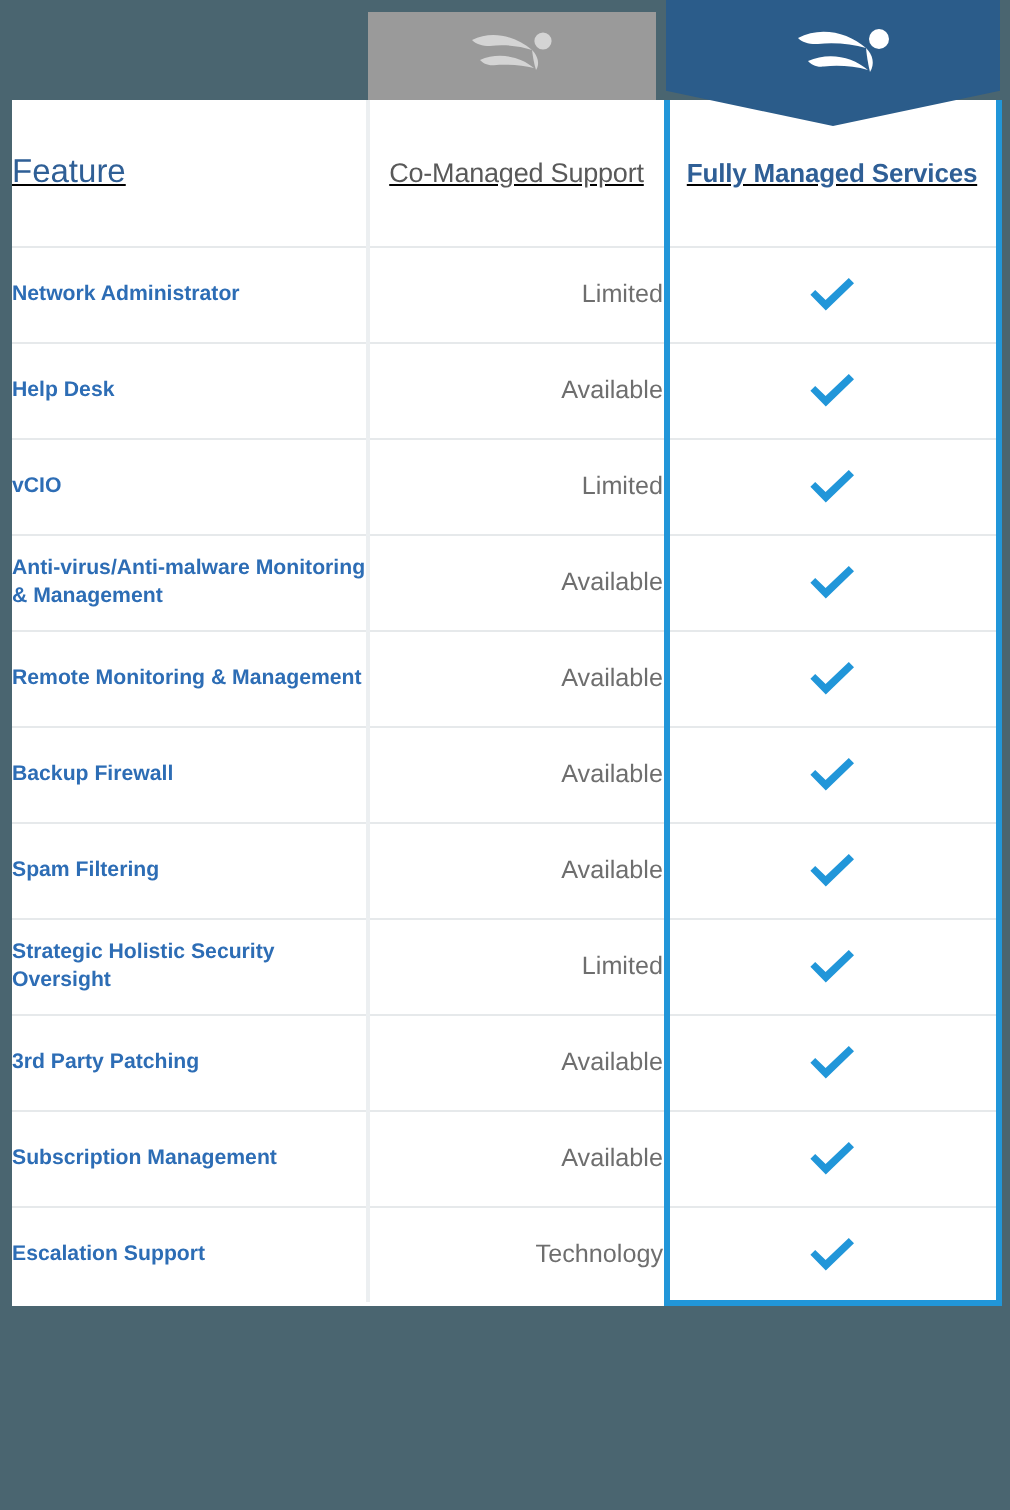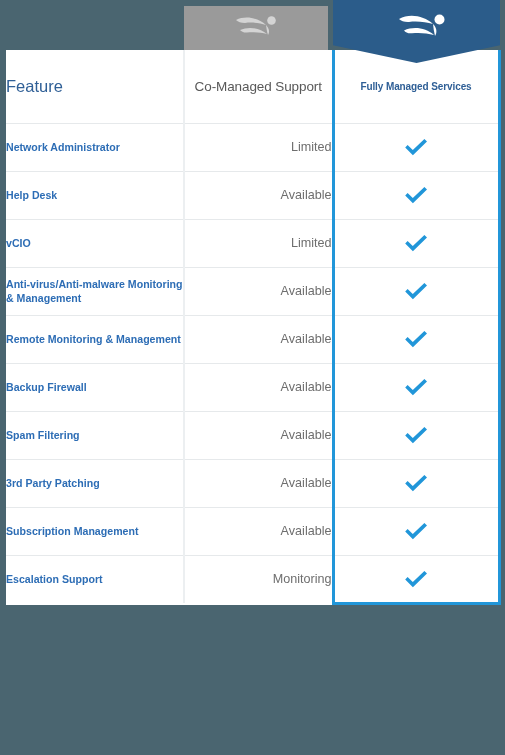--- a/index.html
+++ b/index.html
@@ -61,38 +61,38 @@
     margin: 0;
     vertical-align: middle;
     background: #ffffff;
   }
 
   col.c-feature { width: 178px; }
   col.c-co      { width: 149px; }
   col.c-full    { width: 166px; }
 
   
-  tr.head-row { height: 73px; }
+  tr.head-row { height: 73px; text-decoration: underline; }
   .th-feature {
     font-size: 16.5px;
     color: #2f5f96;
     font-weight: 400;
     text-align: left;
     padding-left: 20px;
     border-right: 2px solid #eceff1;
   }
   .th-co {
     font-size: 13.5px;
     color: #595959;
     font-weight: 400;
     text-align: center;
     letter-spacing: -0.1px;
   }
   .th-full {
-    font-size: 10px;
+    font-size: 13px;
     color: #2f5f96;
     font-weight: 700;
     text-align: center;
     letter-spacing: -0.1px;
     border-left: 3px solid #2196d9;
     border-right: 3px solid #2196d9;
   }
 
   
   tr.data-row { height: 48px; padding-left: 17px; }
@@ -263,20 +263,29 @@
     <td class="cell-feature">Spam Filtering</td>
     <td class="cell-co">Available</td>
     <td class="cell-full">
       <svg class="check-icon" viewBox="0 0 26 20">
         <path d="M2.2 10.4 L4.6 8.0 L9.8 13.0 L21.4 2.0 L24.0 4.6 L9.9 18.2 Z" fill="#2196d9"></path>
       </svg>
     </td>
   </tr>
 
 
+  <tr class="data-row">
+    <td class="cell-feature">Strategic Holistic Security Oversight</td>
+    <td class="cell-co">Limited</td>
+    <td class="cell-full">
+      <svg class="check-icon" viewBox="0 0 26 20">
+        <path d="M2.2 10.4 L4.6 8.0 L9.8 13.0 L21.4 2.0 L24.0 4.6 L9.9 18.2 Z" fill="#2196d9"></path>
+      </svg>
+    </td>
+  </tr>
 
   <tr class="data-row">
     <td class="cell-feature">3rd Party Patching</td>
     <td class="cell-co">Available</td>
     <td class="cell-full">
       <svg class="check-icon" viewBox="0 0 26 20">
         <path d="M2.2 10.4 L4.6 8.0 L9.8 13.0 L21.4 2.0 L24.0 4.6 L9.9 18.2 Z" fill="#2196d9"></path>
       </svg>
     </td>
   </tr>
@@ -287,21 +296,21 @@
     <td class="cell-full">
       <svg class="check-icon" viewBox="0 0 26 20">
         <path d="M2.2 10.4 L4.6 8.0 L9.8 13.0 L21.4 2.0 L24.0 4.6 L9.9 18.2 Z" fill="#2196d9"></path>
       </svg>
     </td>
   </tr>
 
 
   <tr class="data-row">
     <td class="cell-feature">Escalation Support</td>
-    <td class="cell-co">Monitoring</td>
+    <td class="cell-co">Technology</td>
     <td class="cell-full">
       <svg class="check-icon" viewBox="0 0 26 20">
         <path d="M2.2 10.4 L4.6 8.0 L9.8 13.0 L21.4 2.0 L24.0 4.6 L9.9 18.2 Z" fill="#2196d9"></path>
       </svg>
     </td>
   </tr>
 </tbody>
 </table>
 
 <div class="bg-strip-bottom"></div>

